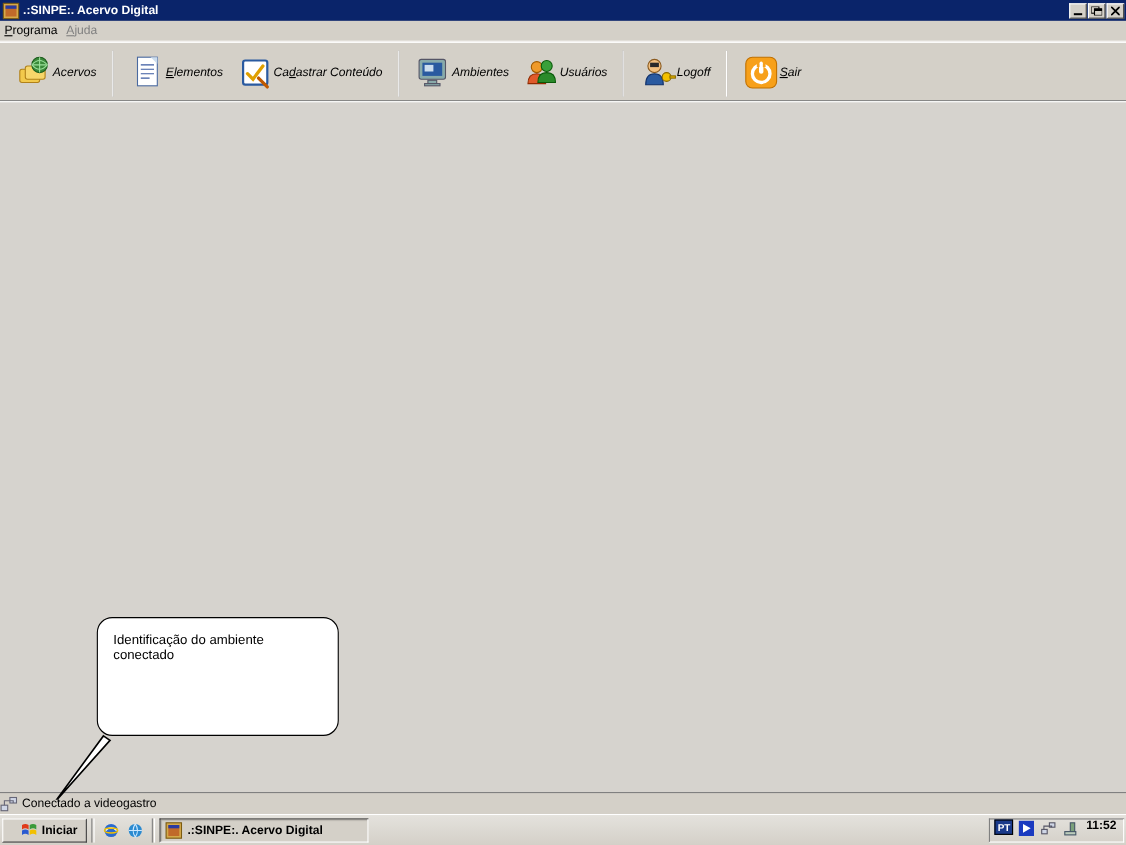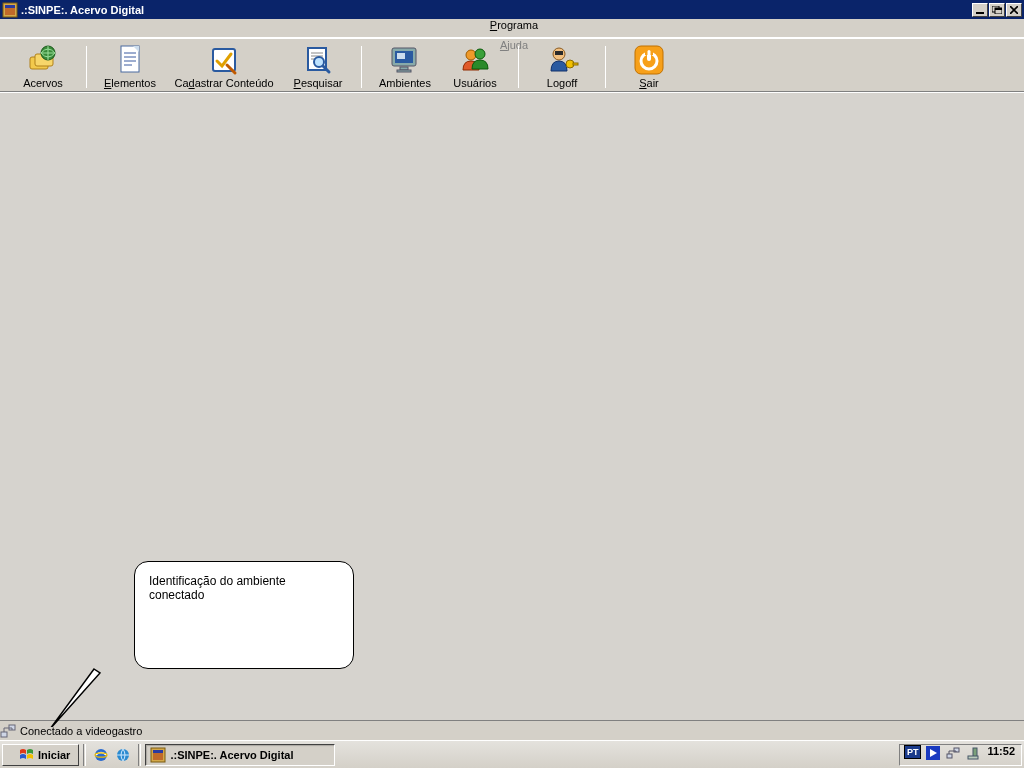--- a/index.html
+++ b/index.html
@@ -30,45 +30,45 @@
   }
   
   .menubar {
     height: 19px;
     background: #d4d0c8;
     border-bottom: 1px solid #fff;
     display: flex; align-items: center;
     font-size: 11px;
     padding-left: 4px;
     gap: 8px;
-    flex-direction: column;
   }
   .menubar .menu-item { color:#000; }
   .menubar .menu-item .ul { text-decoration: underline; }
   .menubar .menu-item.disabled { color:#808080; }
   
   .toolbar {
     height: 54px;
     border-top: 1px solid #fff;
     border-bottom: 1px solid #808080;
     display: flex;
     align-items: center;
     padding: 0 8px;
     background:#d4d0c8;
   }
   .tb-group { display:flex; align-items: flex-start; }
   .tb-sep {
     width: 1px; height: 42px; background:#808080; margin: 4px 8px 0 8px;
     border-right:1px solid #fff;
   }
   .tb-btn {
-    display:flex; flex-direction:column; align-items:center; justify-content:flex-start;
+    display:flex; flex-direction:row; align-items:center; justify-content:flex-start;
     font-size: 11px; color:#000;
     padding: 2px 6px 0 6px;
     min-width: 70px;
+    font-style: italic;
   }
   .tb-btn .icon-slot { width: 34px; height: 34px; display:flex; align-items:center; justify-content:center; }
   .tb-btn .lbl { margin-top: 0px; }
   .tb-btn .ul { text-decoration: underline; }
   
   .content {
     position: relative;
     height: calc(768px - 19px - 19px - 54px - 20px - 28px);
     background:#d6d3ce;
     border-top:1px solid #fff;
@@ -76,21 +76,20 @@
   
   .callout {
     position:absolute;
     left: 88px; top: 468px;
     width: 220px; height: 108px;
     background:#fff;
     border:1.5px solid #000;
     border-radius: 14px;
     padding: 12px 14px;
     font-size: 12px;
-    margin-left: 46px;
   }
   .callout-tail {
     position:absolute;
     left: 48px; top: 574px;
     width: 60px; height: 60px;
   }
   
   .statusbar {
     height: 20px;
     background:#d4d0c8;
@@ -210,33 +209,20 @@
       <span class="icon-slot">
         <svg width="32" height="32" viewBox="0 0 32 32">
           <rect x="5" y="5" width="22" height="22" rx="2" fill="#fff" stroke="#2a5aa0" stroke-width="2"></rect>
           <path d="M9 17 L14 22 L23 10" stroke="#e0a000" stroke-width="3" fill="none" stroke-linecap="round"></path>
           <path d="M19 21 L27 29" stroke="#c05a00" stroke-width="3" stroke-linecap="round"></path>
         </svg>
       </span>
       <span class="lbl"><span>Ca</span><span class="ul">d</span><span>astrar Conteúdo</span></span>
     </div>
 
-    <div class="tb-btn">
-      <span class="icon-slot">
-        <svg width="32" height="32" viewBox="0 0 32 32">
-          <rect x="6" y="4" width="18" height="22" fill="#fff" stroke="#2a5aa0" stroke-width="2"></rect>
-          <line x1="9" y1="9" x2="21" y2="9" stroke="#888"></line>
-          <line x1="9" y1="12" x2="21" y2="12" stroke="#888"></line>
-          <line x1="9" y1="15" x2="21" y2="15" stroke="#888"></line>
-          <circle cx="17" cy="18" r="5" fill="#bfe3ff" stroke="#2a5aa0" stroke-width="2"></circle>
-          <line x1="21" y1="22" x2="27" y2="28" stroke="#2a5aa0" stroke-width="3" stroke-linecap="round"></line>
-        </svg>
-      </span>
-      <span class="lbl"><span class="ul">P</span><span>esquisar</span></span>
-    </div>
   </div>
   <div class="tb-sep"></div>
 
   <div class="tb-group">
     <div class="tb-btn">
       <span class="icon-slot">
         <svg width="34" height="34" viewBox="0 0 34 34">
           <rect x="4" y="5" width="24" height="18" rx="2" fill="#8aa" stroke="#556"></rect>
           <rect x="7" y="8" width="18" height="12" fill="#2a5aa0"></rect>
           <rect x="9" y="10" width="8" height="6" fill="#cde"></rect>

